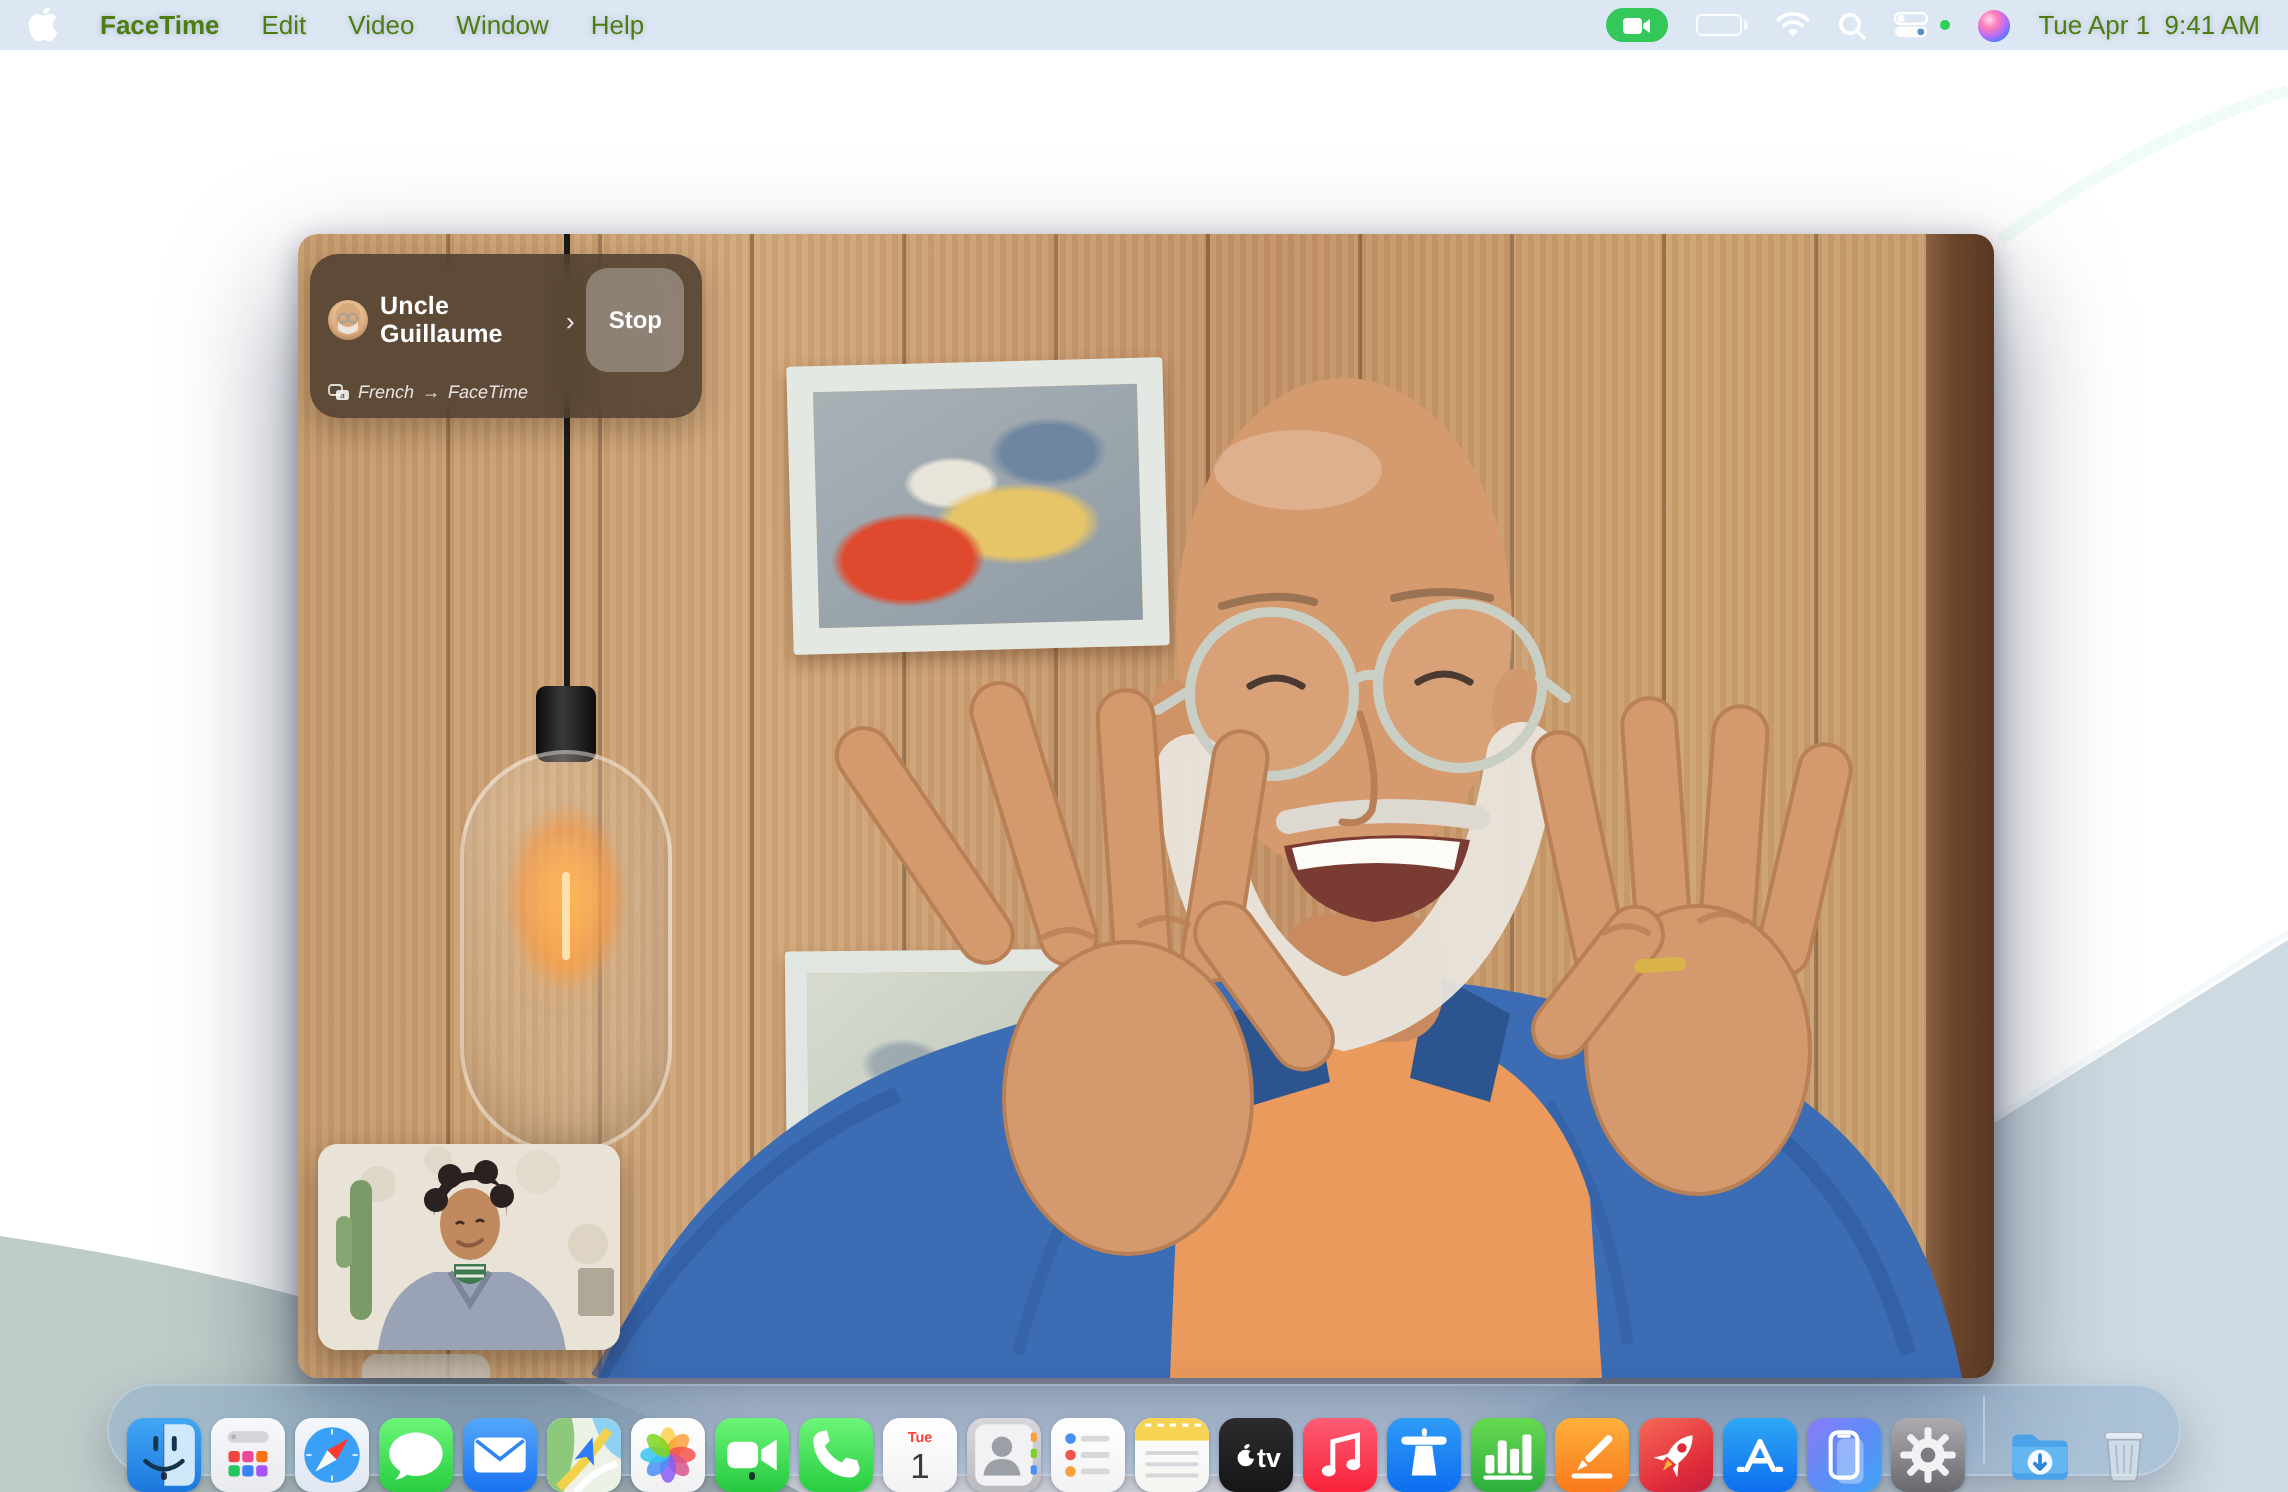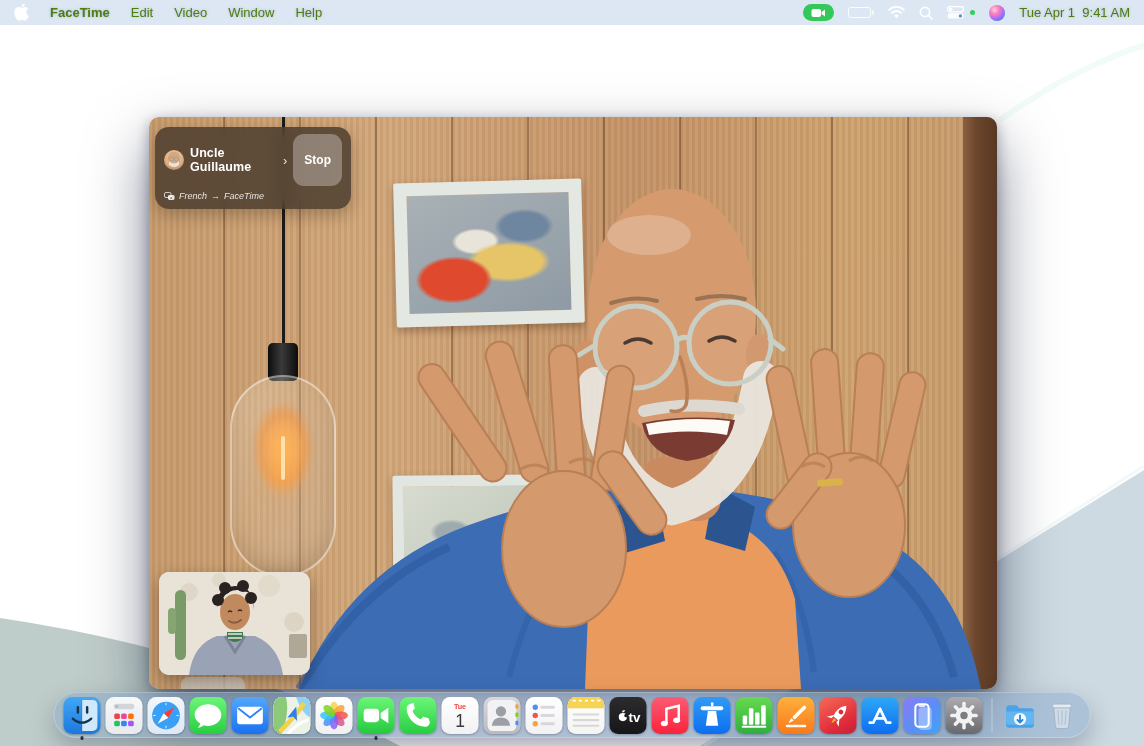--- a/index.html
+++ b/index.html
@@ -128,21 +128,21 @@
     position:absolute; left:50%; transform:translateX(-50%); bottom:8px;
     height:46px; display:flex; align-items:center; gap:5px; padding:0 9px;
     border-radius:23px;
     background:rgba(125,160,200,0.40);
     border:1px solid rgba(255,255,255,0.22);
     backdrop-filter:blur(22px) saturate(1.3);
     box-shadow:0 10px 24px rgba(10,25,60,0.25);
   }
   .dock-item { position:relative; width:37px; height:37px; cursor:pointer; }
   .app-icon { width:37px; height:37px; border-radius:8.5px; position:relative; overflow:hidden;
-    box-shadow:0 1px 2px rgba(10,20,40,0.25); }
+    box-shadow:0 1px 2px rgba(10,20,40,0.25);margin-top:12px; }
   .app-icon svg { position:absolute; inset:0; }
   .run-dot { position:absolute; left:50%; bottom:-6px; width:3.5px; height:3.5px; margin-left:-1.75px;
     border-radius:50%; background:rgba(20,25,35,0.85); }
   .dock-divider { width:1px; height:34px; background:rgba(255,255,255,0.35); margin:0 4px; }
   .no-bg { box-shadow:none; border-radius:0; }
 
   .ic-finder   { background:linear-gradient(180deg,#42a7f5,#1d77dd); }
   .ic-launchpad{ background:linear-gradient(180deg,#f7f8fa,#e9eaee); }
   .ic-safari   { background:linear-gradient(180deg,#f4f7fb,#dfe7f2); }
   .ic-messages { background:linear-gradient(180deg,#6cf579,#28cd41); }

